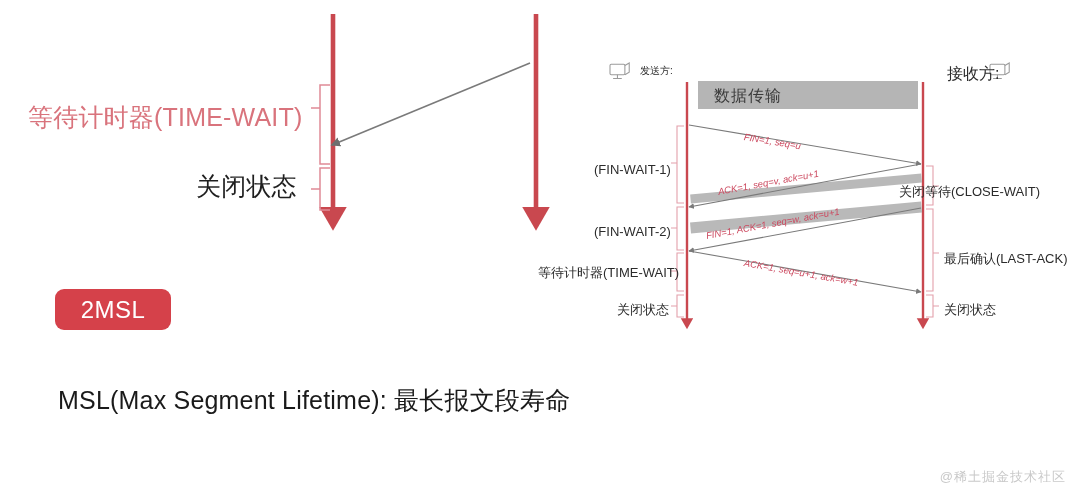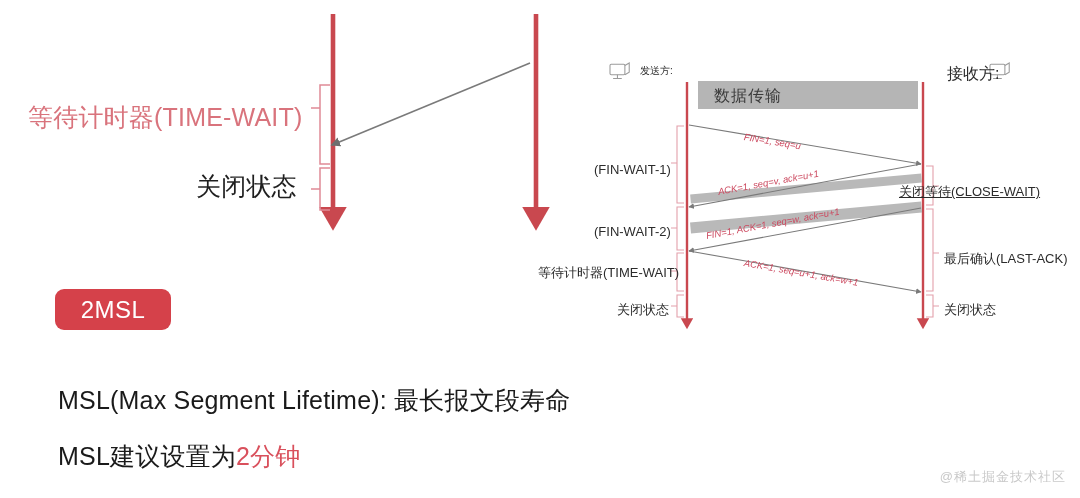--- a/index.html
+++ b/index.html
@@ -59,21 +59,21 @@
     position:absolute;left:748px;top:86px;
     font-size:16px;color:#3a3a3a;white-space:nowrap;letter-spacing:1px;
   }
   #sender-label{position:absolute;left:640px;top:64px;font-size:10px;color:#2b2b2b;}
   #receiver-label{position:absolute;left:947px;top:64px;font-size:16px;color:#2b2b2b;}
 
   #st-finwait1{position:absolute;left:594px;top:162px;}
   #st-finwait2{position:absolute;left:594px;top:224px;}
   #st-timewait{position:absolute;left:538px;top:264px;}
   #st-closed-l{position:absolute;left:617px;top:301px;}
-  #st-closewait{position:absolute;left:899px;top:183px;text-decoration:underline;}
+  #st-closewait{position:absolute;left:899px;top:183px;}
   #st-lastack{position:absolute;left:944px;top:250px;}
   #st-closed-r{position:absolute;left:944px;top:301px;}
 </style>
 </head>
 <body>
 
 <div class="stage">
 
   <svg viewBox="0 0 1080 498">
     <defs>
@@ -144,21 +144,20 @@
       <path d="M926,295 L933,295 L933,306 L939,306 L933,306 L933,317 L926,317" fill="none" stroke="#e3a0ab" stroke-width="1.1"></path>
     </g>
   </svg>
 
   <div class="lbl" id="left-timewait-label">等待计时器(TIME-WAIT)</div>
   <div class="lbl" id="left-closed-label">关闭状态</div>
 
   <div id="msl-badge">2MSL</div>
 
   <div class="para" id="para-msl-def">MSL(Max Segment Lifetime): 最长报文段寿命</div>
-  <div class="para" id="para-msl-rec"><span>MSL建议设置为</span><span class="accent">2分钟</span></div>
 
   <div id="sender-label">发送方:</div>
   <div id="receiver-label">接收方:</div>
   <div id="datatrans-label" style="transform:translateX(-50%)">数据传输</div>
 
   <div class="msg" style="left:744px;top:131px;transform:rotate(9.4deg)">FIN=1, seq=u</div>
   <div class="msg" style="left:718px;top:186px;transform:rotate(-10.4deg)">ACK=1, seq=v, ack=u+1</div>
   <div class="msg" style="left:706px;top:230px;transform:rotate(-10.4deg)">FIN=1, ACK=1, seq=w, ack=u+1</div>
   <div class="msg" style="left:744px;top:257px;transform:rotate(9.9deg)">ACK=1, seq=u+1, ack=w+1</div>
 

